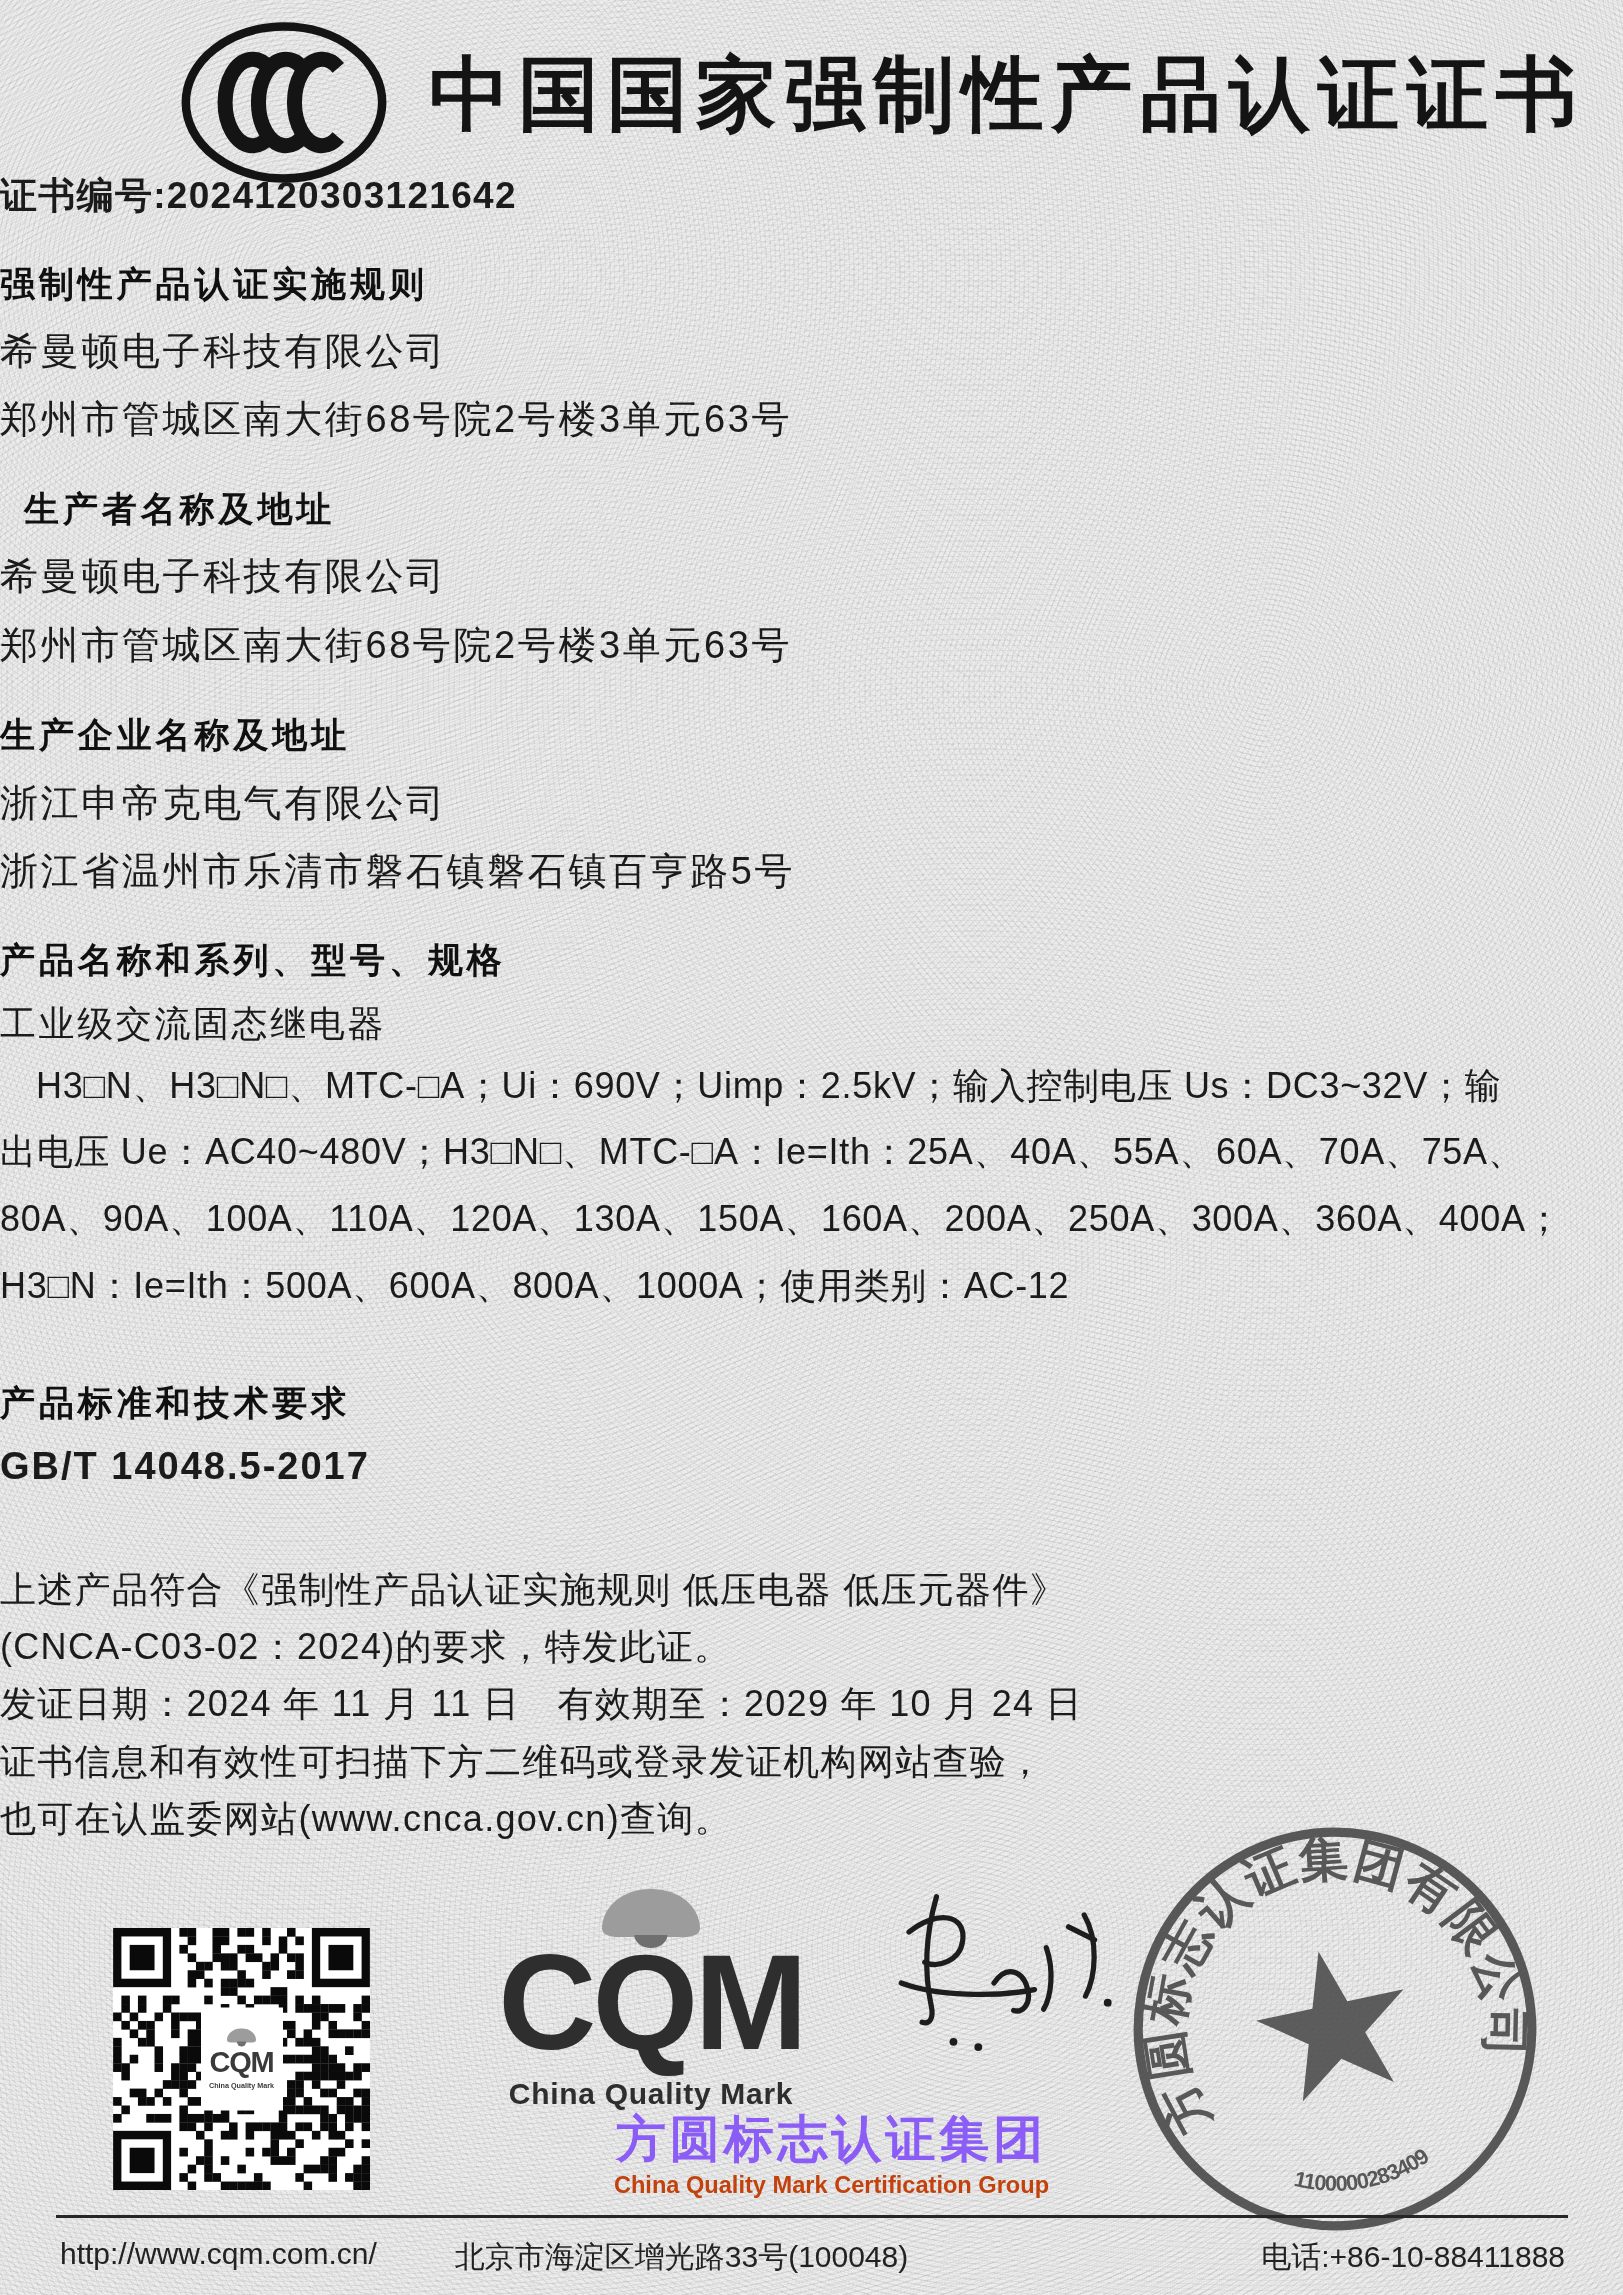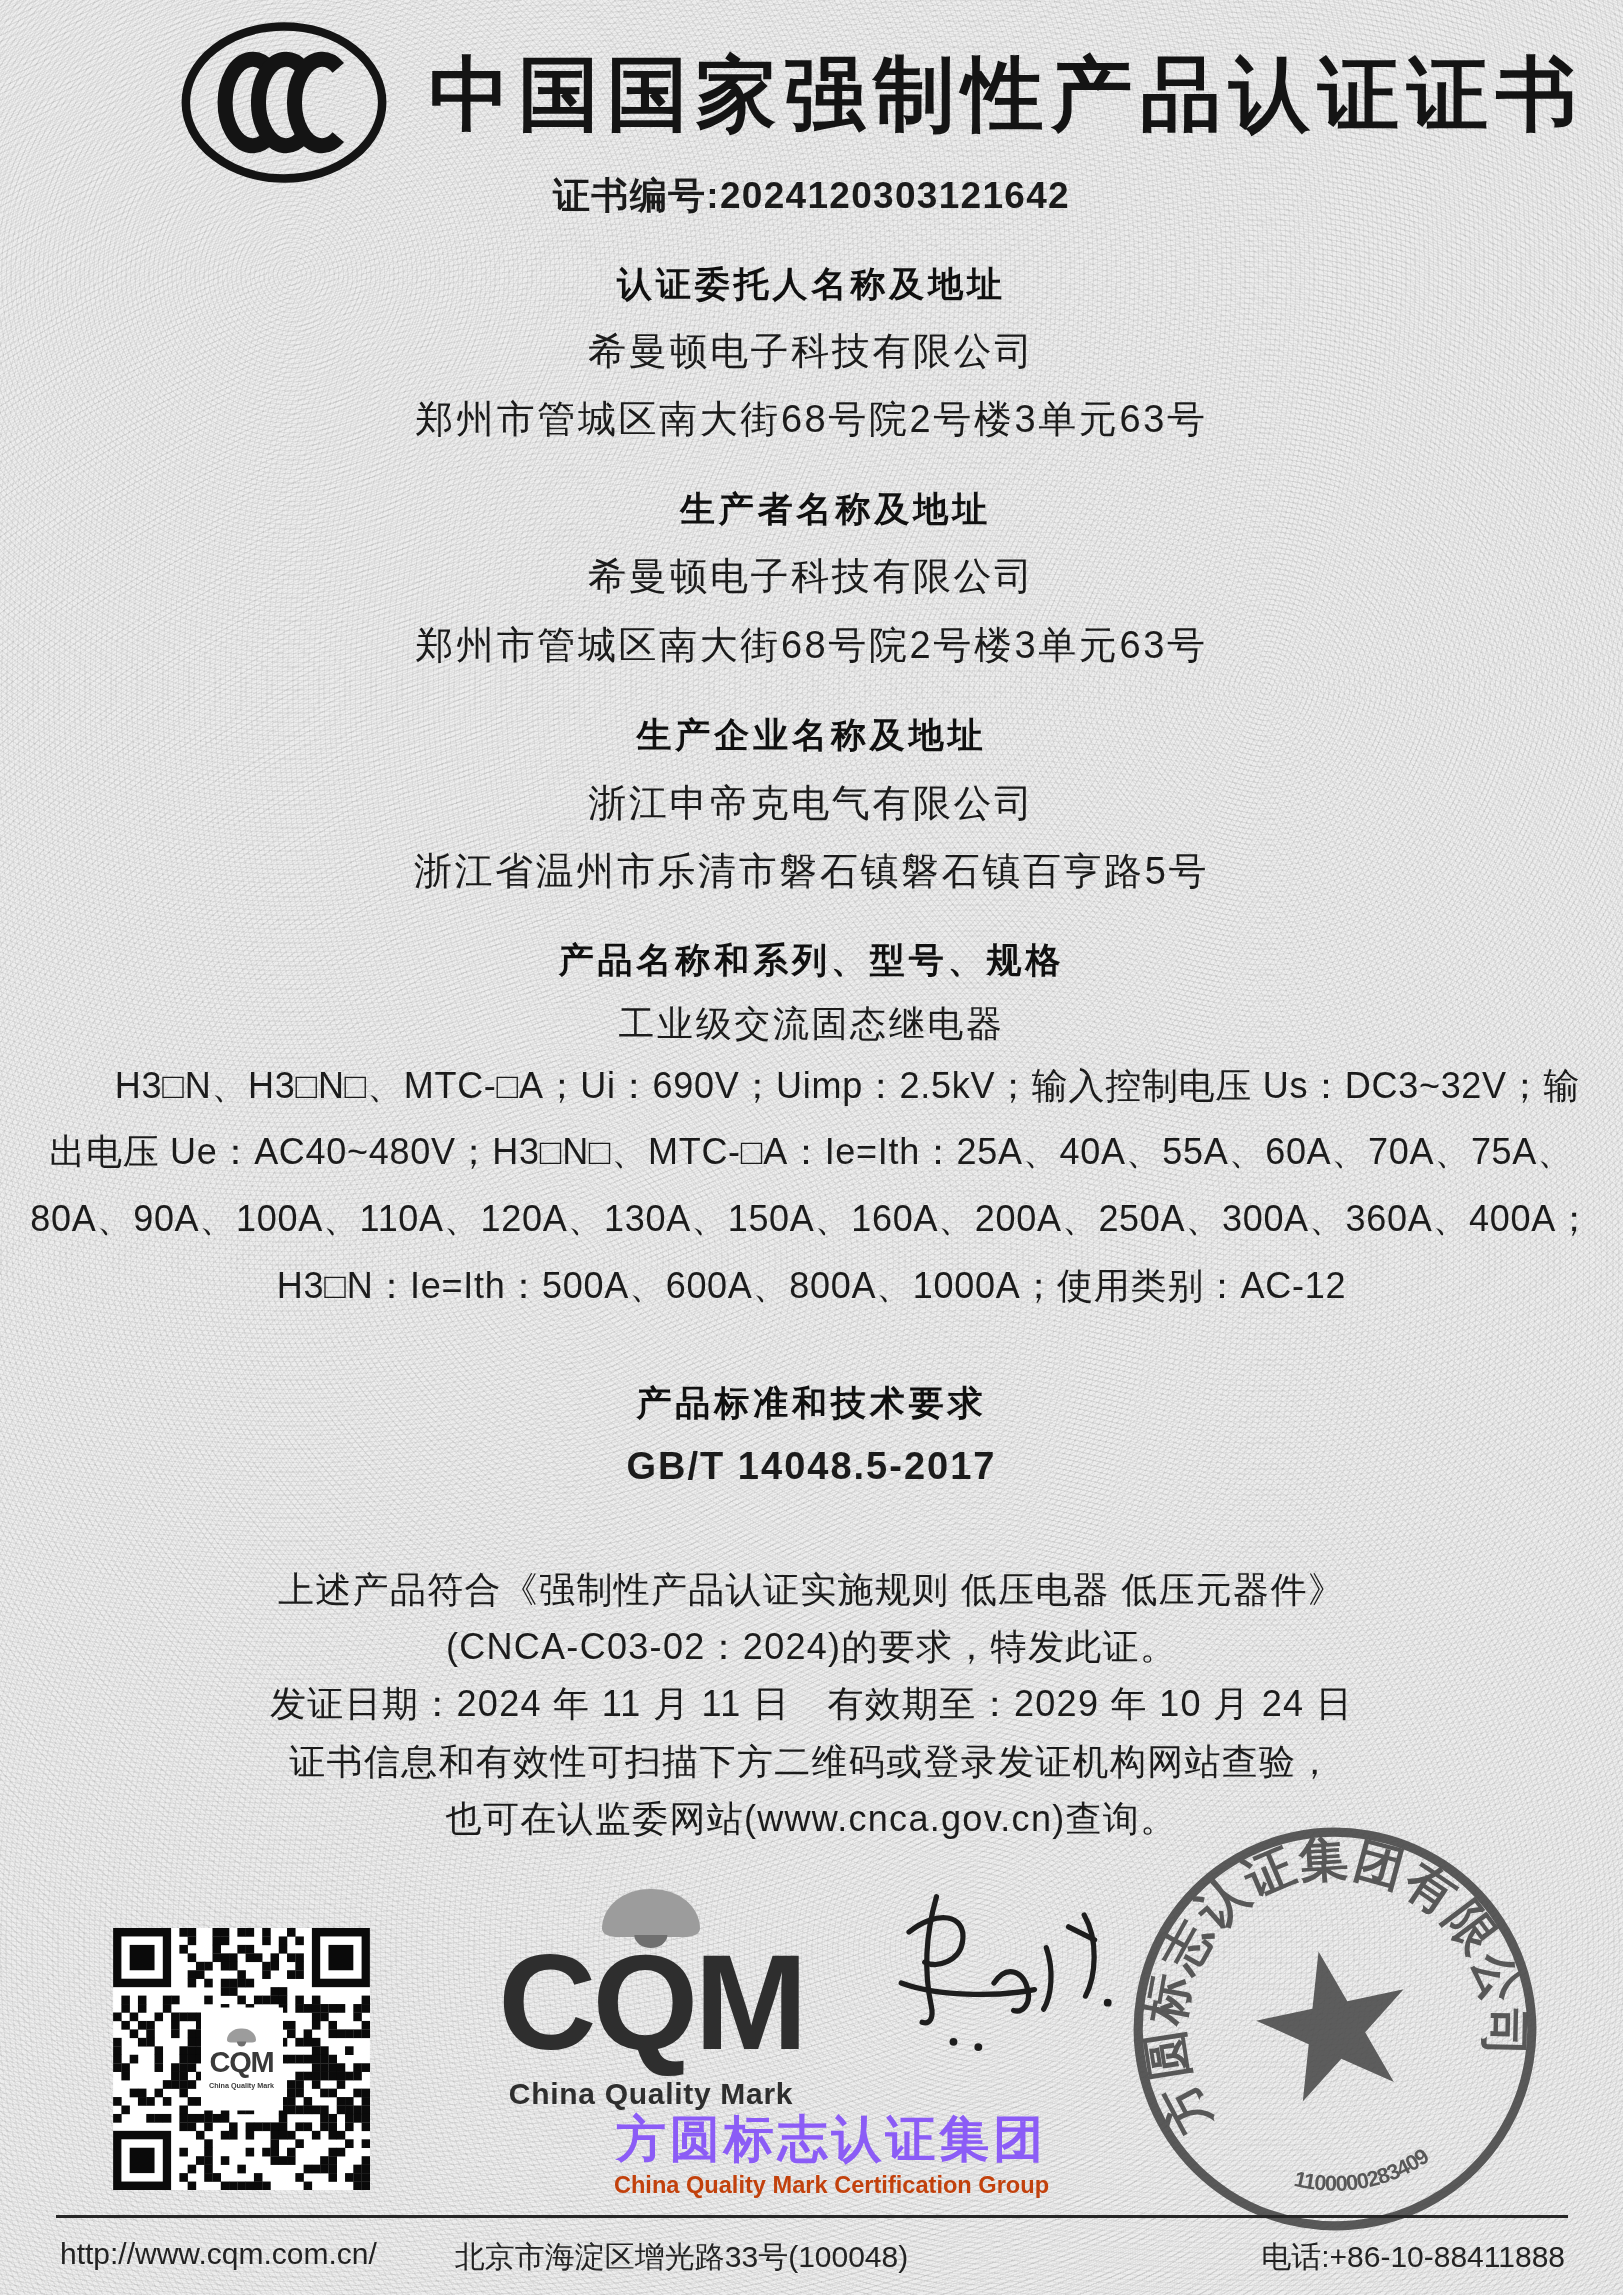--- a/index.html
+++ b/index.html
@@ -13,21 +13,21 @@
   .watermark{
     position:absolute;inset:0;
     background:
       repeating-radial-gradient(circle at 18% 12%, rgba(0,0,0,0.05) 0 1.3px, rgba(255,255,255,0) 1.3px 4.6px),
       repeating-radial-gradient(circle at 78% 30%, rgba(0,0,0,0.045) 0 1.3px, rgba(255,255,255,0) 1.3px 5.2px),
       repeating-radial-gradient(circle at 35% 55%, rgba(0,0,0,0.04) 0 1.3px, rgba(255,255,255,0) 1.3px 5.9px),
       repeating-radial-gradient(circle at 60% 85%, rgba(0,0,0,0.045) 0 1.3px, rgba(255,255,255,0) 1.3px 5.2px);
     pointer-events:none;
   }
   .abs{position:absolute;}
-  .cline{position:absolute;left:0;width:1623px;text-align:center;white-space:nowrap;}
+  .cline{position:absolute;left:0;width:1623px;white-space:nowrap;}
 
   .title{
     left:429px;top:41px;width:1073px;
     font-size:81px;font-weight:800;letter-spacing:7.9px;
     color:#141414;white-space:nowrap;
   }
   .certno{top:171px;font-size:37px;font-weight:600;letter-spacing:1.3px;}
 
   .sec-heading{font-size:35px;font-weight:800;letter-spacing:3.9px;color:#101010;}
   .sec-line{font-size:38px;letter-spacing:2.6px;font-weight:500;}
@@ -89,21 +89,21 @@
     <ellipse cx="157" cy="123" rx="150" ry="116" fill="none" stroke="#141414" stroke-width="13"></ellipse>
     <path d="M 134 70 A 42 66 0 1 0 134 176" fill="none" stroke="#141414" stroke-width="23" transform="translate(0,0)"></path>
     <path d="M 185 70 A 42 66 0 1 0 185 176" fill="none" stroke="#141414" stroke-width="23"></path>
     <path d="M 240 70 A 42 66 0 1 0 240 176" fill="none" stroke="#141414" stroke-width="23"></path>
   </svg>
 </div>
 
 <div class="abs title">中国国家强制性产品认证证书</div>
 <div class="cline certno">证书编号:2024120303121642</div>
 
-<div class="cline sec-heading" style="top:261px;">认证委托人名称及地址</div>
+<div class="cline sec-heading" style="top:261px;">强制性产品认证实施规则</div>
 <div class="cline sec-line" style="top:326px;">希曼顿电子科技有限公司</div>
 <div class="cline sec-line" style="top:394px;">郑州市管城区南大街68号院2号楼3单元63号</div>
 
 <div class="cline sec-heading" style="top:486px;padding-left:24px;">生产者名称及地址</div>
 <div class="cline sec-line" style="top:551px;">希曼顿电子科技有限公司</div>
 <div class="cline sec-line" style="top:620px;">郑州市管城区南大街68号院2号楼3单元63号</div>
 
 <div class="cline sec-heading" style="top:712px;">生产企业名称及地址</div>
 <div class="cline sec-line" style="top:778px;">浙江申帝克电气有限公司</div>
 <div class="cline sec-line" style="top:846px;">浙江省温州市乐清市磐石镇磐石镇百亨路5号</div>

